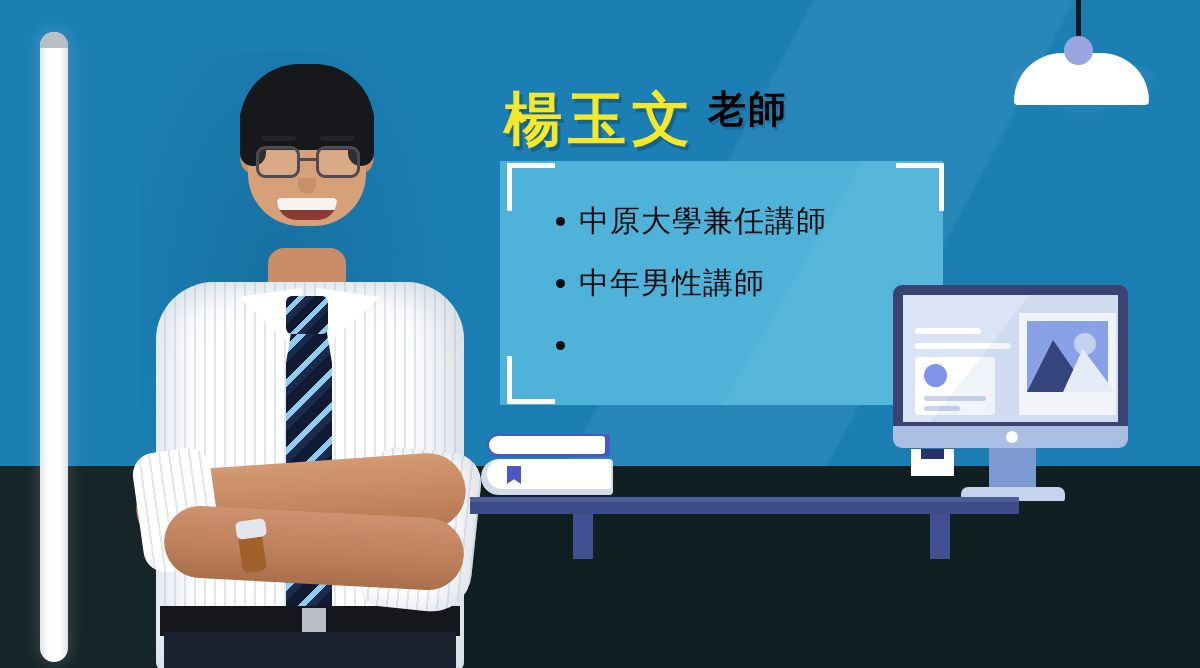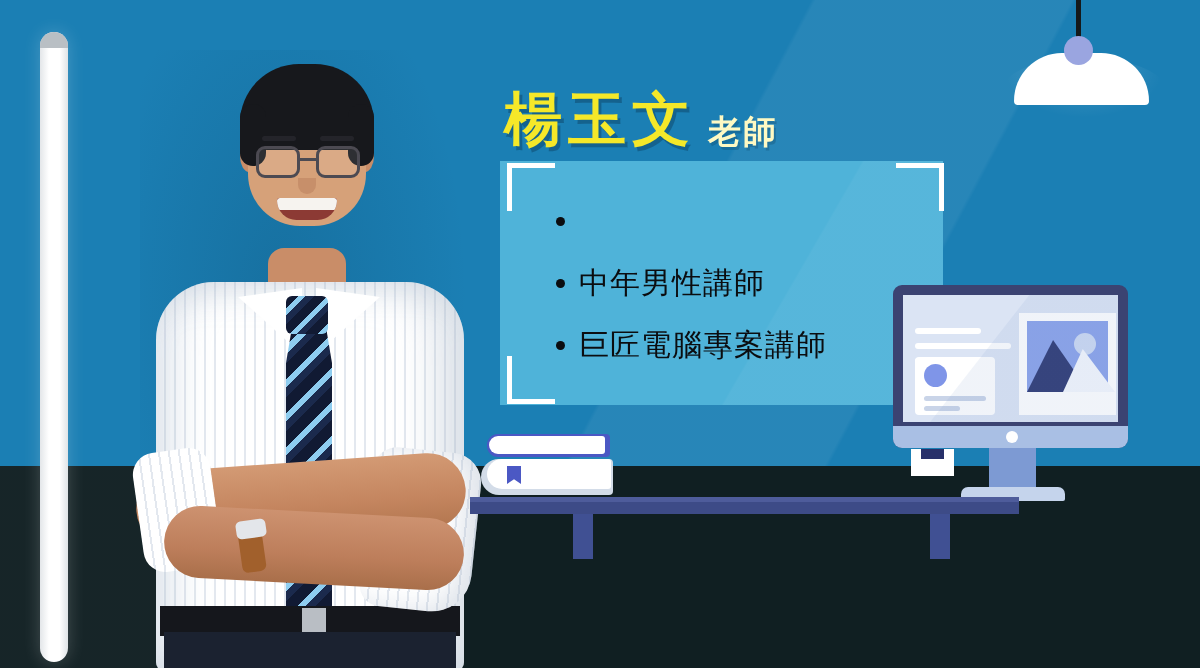--- a/index.html
+++ b/index.html
@@ -95,35 +95,35 @@
     width: 160px; height: 60px;
     border-radius: 50%;
     background: radial-gradient(ellipse at 50% 20%, rgba(255,255,255,0.16), rgba(255,255,255,0) 70%);
   }
 
   
   .title-wrap {
     position: absolute;
     left: 504px; top: 90px;
     display: flex;
-    align-items: flex-end;
+    align-items: flex-start;
     gap: 12px;
   }
   .title-name {
     font-size: 58px;
     font-weight: 700;
     color: #f5e829;
     letter-spacing: 6px;
     line-height: 1;
     text-shadow: 3px 4px 0 rgba(10,45,70,0.34);
   }
   .title-suffix {
-    font-size: 33px;
+    font-size: 38px;
     font-weight: 700;
-    color: #fef9c3;
+    color: #000000;
     letter-spacing: 2px;
     line-height: 1;
     text-shadow: 2px 3px 0 rgba(10,45,70,0.22);
   }
 
   
   .panel {
     position: absolute;
     left: 500px; top: 161px;
     width: 443px; height: 244px;
@@ -663,28 +663,28 @@
 
   <div class="panel"></div>
   <div class="panel-sheen"></div>
   <div class="bracket tl"></div>
   <div class="bracket tr"></div>
   <div class="bracket bl"></div>
 
   <div class="bullets">
     <div class="bullet-row">
       <span class="bullet-dot"></span>
+      <span>中原大學兼任講師</span>
     </div>
     <div class="bullet-row">
       <span class="bullet-dot"></span>
       <span>中年男性講師</span>
     </div>
     <div class="bullet-row">
       <span class="bullet-dot"></span>
-      <span>巨匠電腦專案講師</span>
     </div>
   </div>
 
   <div class="mon-body"></div>
   <div class="mon-screen"></div>
 
   <div class="sc-line" style="left:915px; top:328px; width:66px;"></div>
   <div class="sc-line" style="left:915px; top:343px; width:96px;"></div>
   <div class="sc-line" style="left:915px; top:358px; width:78px;"></div>
   <div class="sc-card"></div>

